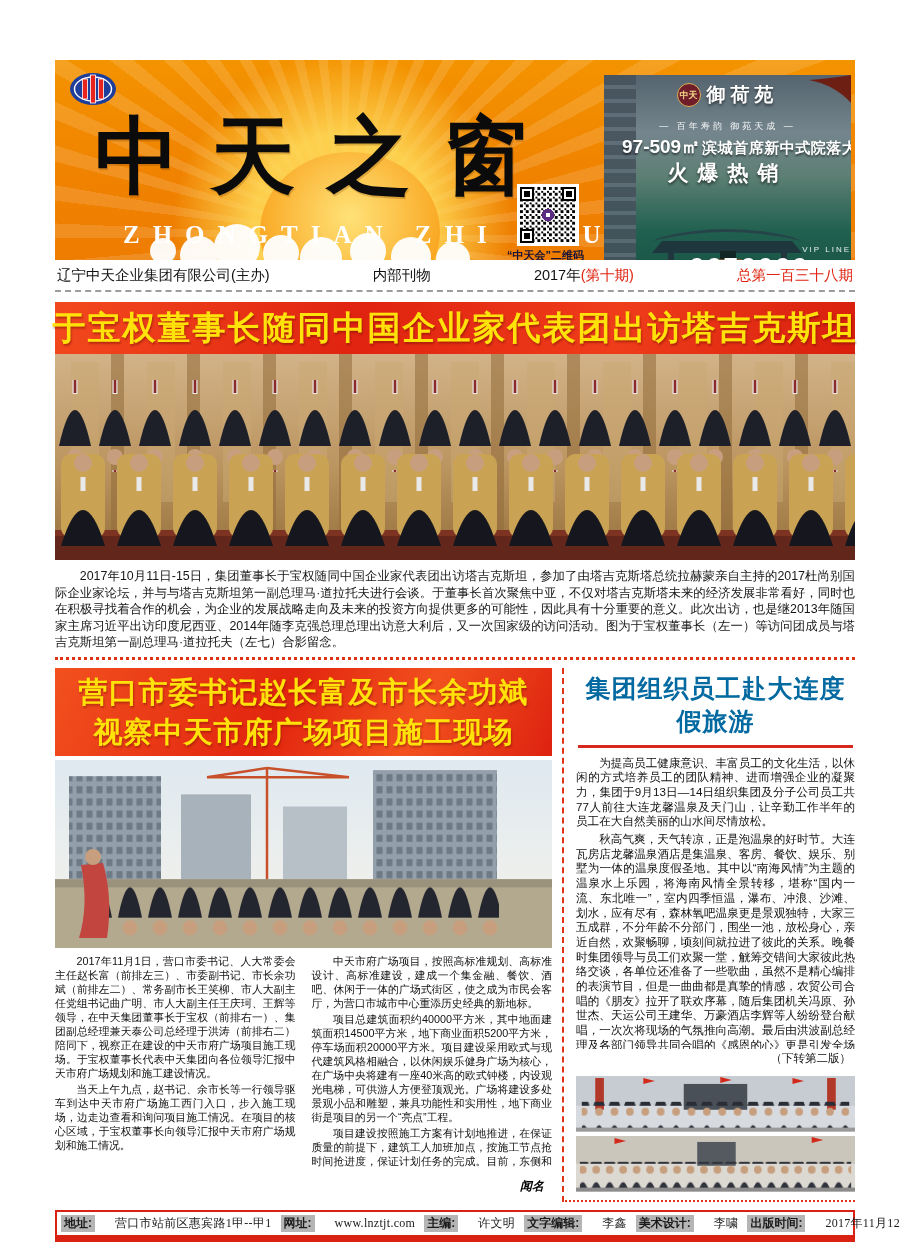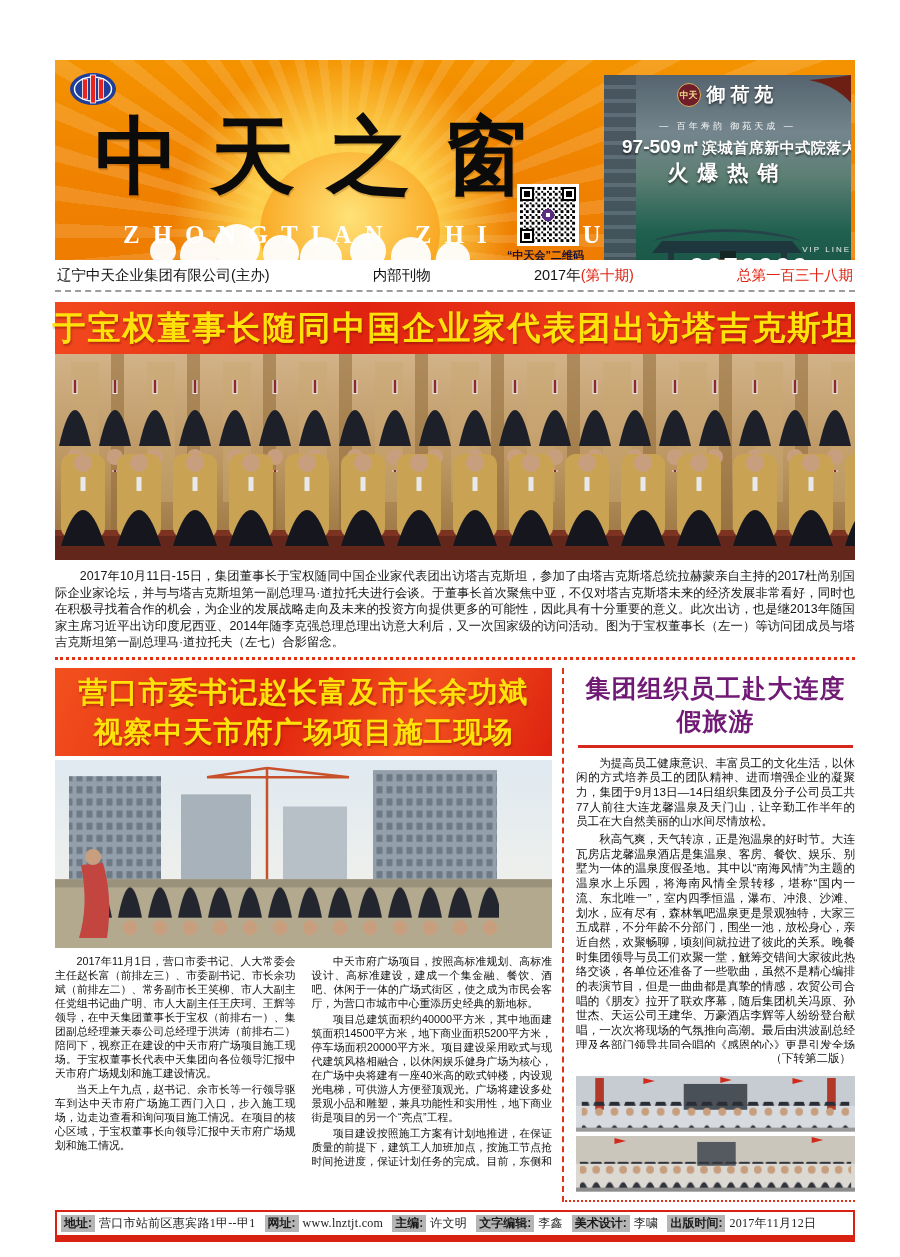--- a/index.html
+++ b/index.html
@@ -77,32 +77,32 @@
       color:#ffe20a;font-size:29px;line-height:40px;font-weight:900;letter-spacing:1px;
       text-shadow:1px 2px 2px rgba(110,15,0,.4);}
   .left-photo{display:block;width:497px;height:188px;margin-top:4px;}
   .left-text{margin-top:6px;height:222px;overflow:hidden;column-count:2;column-gap:16px;
       font-size:10.8px;line-height:14px;text-align:justify;color:#101010;}
   .left-text p{margin:0 0 2px;text-indent:2em;}
   .byline{text-align:right;font-weight:700;font-style:italic;font-size:12px;padding-right:8px;margin-top:2px;}
 
   .right-col{flex:1;margin-left:10px;padding:0 0 8px 12px;border-left:2px dashed #e03316;
       border-bottom:2px dotted #e03316;display:flex;flex-direction:column;}
-  .right-head{margin:4px 0 0;text-align:center;font-size:25px;color:#701a75;font-weight:900;letter-spacing:1px;}
+  .right-head{margin:4px 0 0;text-align:center;font-size:25px;color:#0369a1;font-weight:900;letter-spacing:1px;}
   .right-rule{border-top:3px solid #d7281e;margin:7px 2px 8px;}
   .right-text{font-size:11.6px;line-height:14.7px;text-align:justify;color:#101010;height:296px;overflow:hidden;}
   .right-text p{margin:0 0 3px;text-indent:2em;}
   .continued{text-align:right;font-size:11.5px;margin:2px 4px 6px;color:#101010;}
   .right-photo{display:block;width:100%;height:56px;margin-top:4px;}
 
   
   .footer{margin-top:8px;display:flex;align-items:center;gap:9px;border:2px solid #da2212;
       border-bottom-width:7px;padding:3px 4px;font-size:12px;white-space:nowrap;color:#1a1a1a;}
   .f-item{display:inline-flex;align-items:center;}
-  .f-label{background:#b5b5b5;font-weight:700;padding:0 3px;margin-right:4px;}
+  .f-label{background:#b5b5b5;font-weight:700;padding:0 3px;margin-right:20px;}
   .f-value{font-family:"Liberation Serif",serif;letter-spacing:.3px;}
 </style>
 </head>
 <body>
 
 <div class="page">
 <div class="content">
 
   <header class="masthead">
     <div class="sun"></div>
@@ -261,20 +261,21 @@
       </svg>
 
       <div class="left-text">
         <p>2017年11月1日，营口市委书记、人大常委会主任赵长富（前排左三）、市委副书记、市长余功斌（前排左二）、常务副市长王笑柳、市人大副主任党组书记曲广明、市人大副主任王庆珂、王辉等领导，在中天集团董事长于宝权（前排右一）、集团副总经理兼天泰公司总经理于洪涛（前排右二）陪同下，视察正在建设的中天市府广场项目施工现场。于宝权董事长代表中天集团向各位领导汇报中天市府广场规划和施工建设情况。</p>
         <p>当天上午九点，赵书记、余市长等一行领导驱车到达中天市府广场施工西门入口，步入施工现场，边走边查看和询问项目施工情况。在项目的核心区域，于宝权董事长向领导汇报中天市府广场规划和施工情况。</p>
         <p>中天市府广场项目，按照高标准规划、高标准设计、高标准建设，建成一个集金融、餐饮、酒吧、休闲于一体的广场式街区，使之成为市民会客厅，为营口市城市中心重添历史经典的新地标。</p>
         <p>项目总建筑面积约40000平方米，其中地面建筑面积14500平方米，地下商业面积5200平方米，停车场面积20000平方米。项目建设采用欧式与现代建筑风格相融合，以休闲娱乐健身广场为核心，在广场中央将建有一座40米高的欧式钟楼，内设观光电梯，可供游人方便登顶观光。广场将建设多处景观小品和雕塑，兼具功能性和实用性，地下商业街是项目的另一个“亮点”工程。</p>
         <p>项目建设按照施工方案有计划地推进，在保证质量的前提下，建筑工人加班加点，按施工节点抢时间抢进度，保证计划任务的完成。目前，东侧和北侧商业网点按计划11月10日主体封顶，地下部分在11月20日能够全面封顶，封冻前完成全部主体工程。</p>
 
       </div>
+      <div class="byline">闻名</div>
     </section>
 
     <section class="right-col">
       <h2 class="right-head">集团组织员工赴大连度假旅游</h2>
       <div class="right-rule"></div>
       <div class="right-text">
         <p>为提高员工健康意识、丰富员工的文化生活，以休闲的方式培养员工的团队精神、进而增强企业的凝聚力，集团于9月13日—14日组织集团及分子公司员工共77人前往大连龙馨温泉及天门山，让辛勤工作半年的员工在大自然美丽的山水间尽情放松。</p>
         <p>秋高气爽，天气转凉，正是泡温泉的好时节。大连瓦房店龙馨温泉酒店是集温泉、客房、餐饮、娱乐、别墅为一体的温泉度假圣地。其中以“南海风情”为主题的温泉水上乐园，将海南风情全景转移，堪称“国内一流、东北唯一”，室内四季恒温，瀑布、冲浪、沙滩、划水，应有尽有，森林氧吧温泉更是景观独特，大家三五成群，不分年龄不分部门，围坐一池，放松身心，亲近自然，欢聚畅聊，顷刻间就拉进了彼此的关系。晚餐时集团领导与员工们欢聚一堂，觥筹交错间大家彼此热络交谈，各单位还准备了一些歌曲，虽然不是精心编排的表演节目，但是一曲曲都是真挚的情感，农贸公司合唱的《朋友》拉开了联欢序幕，随后集团机关冯原、孙世杰、天运公司王建华、万豪酒店李辉等人纷纷登台献唱，一次次将现场的气氛推向高潮。最后由洪波副总经理及各部门领导共同合唱的《感恩的心》更是引发全场大合唱，于总也借此向公司全体员工表示了感谢，感谢大家积极工作、相互配合，为公司的发展保驾护航。</p>
 
       </div>

